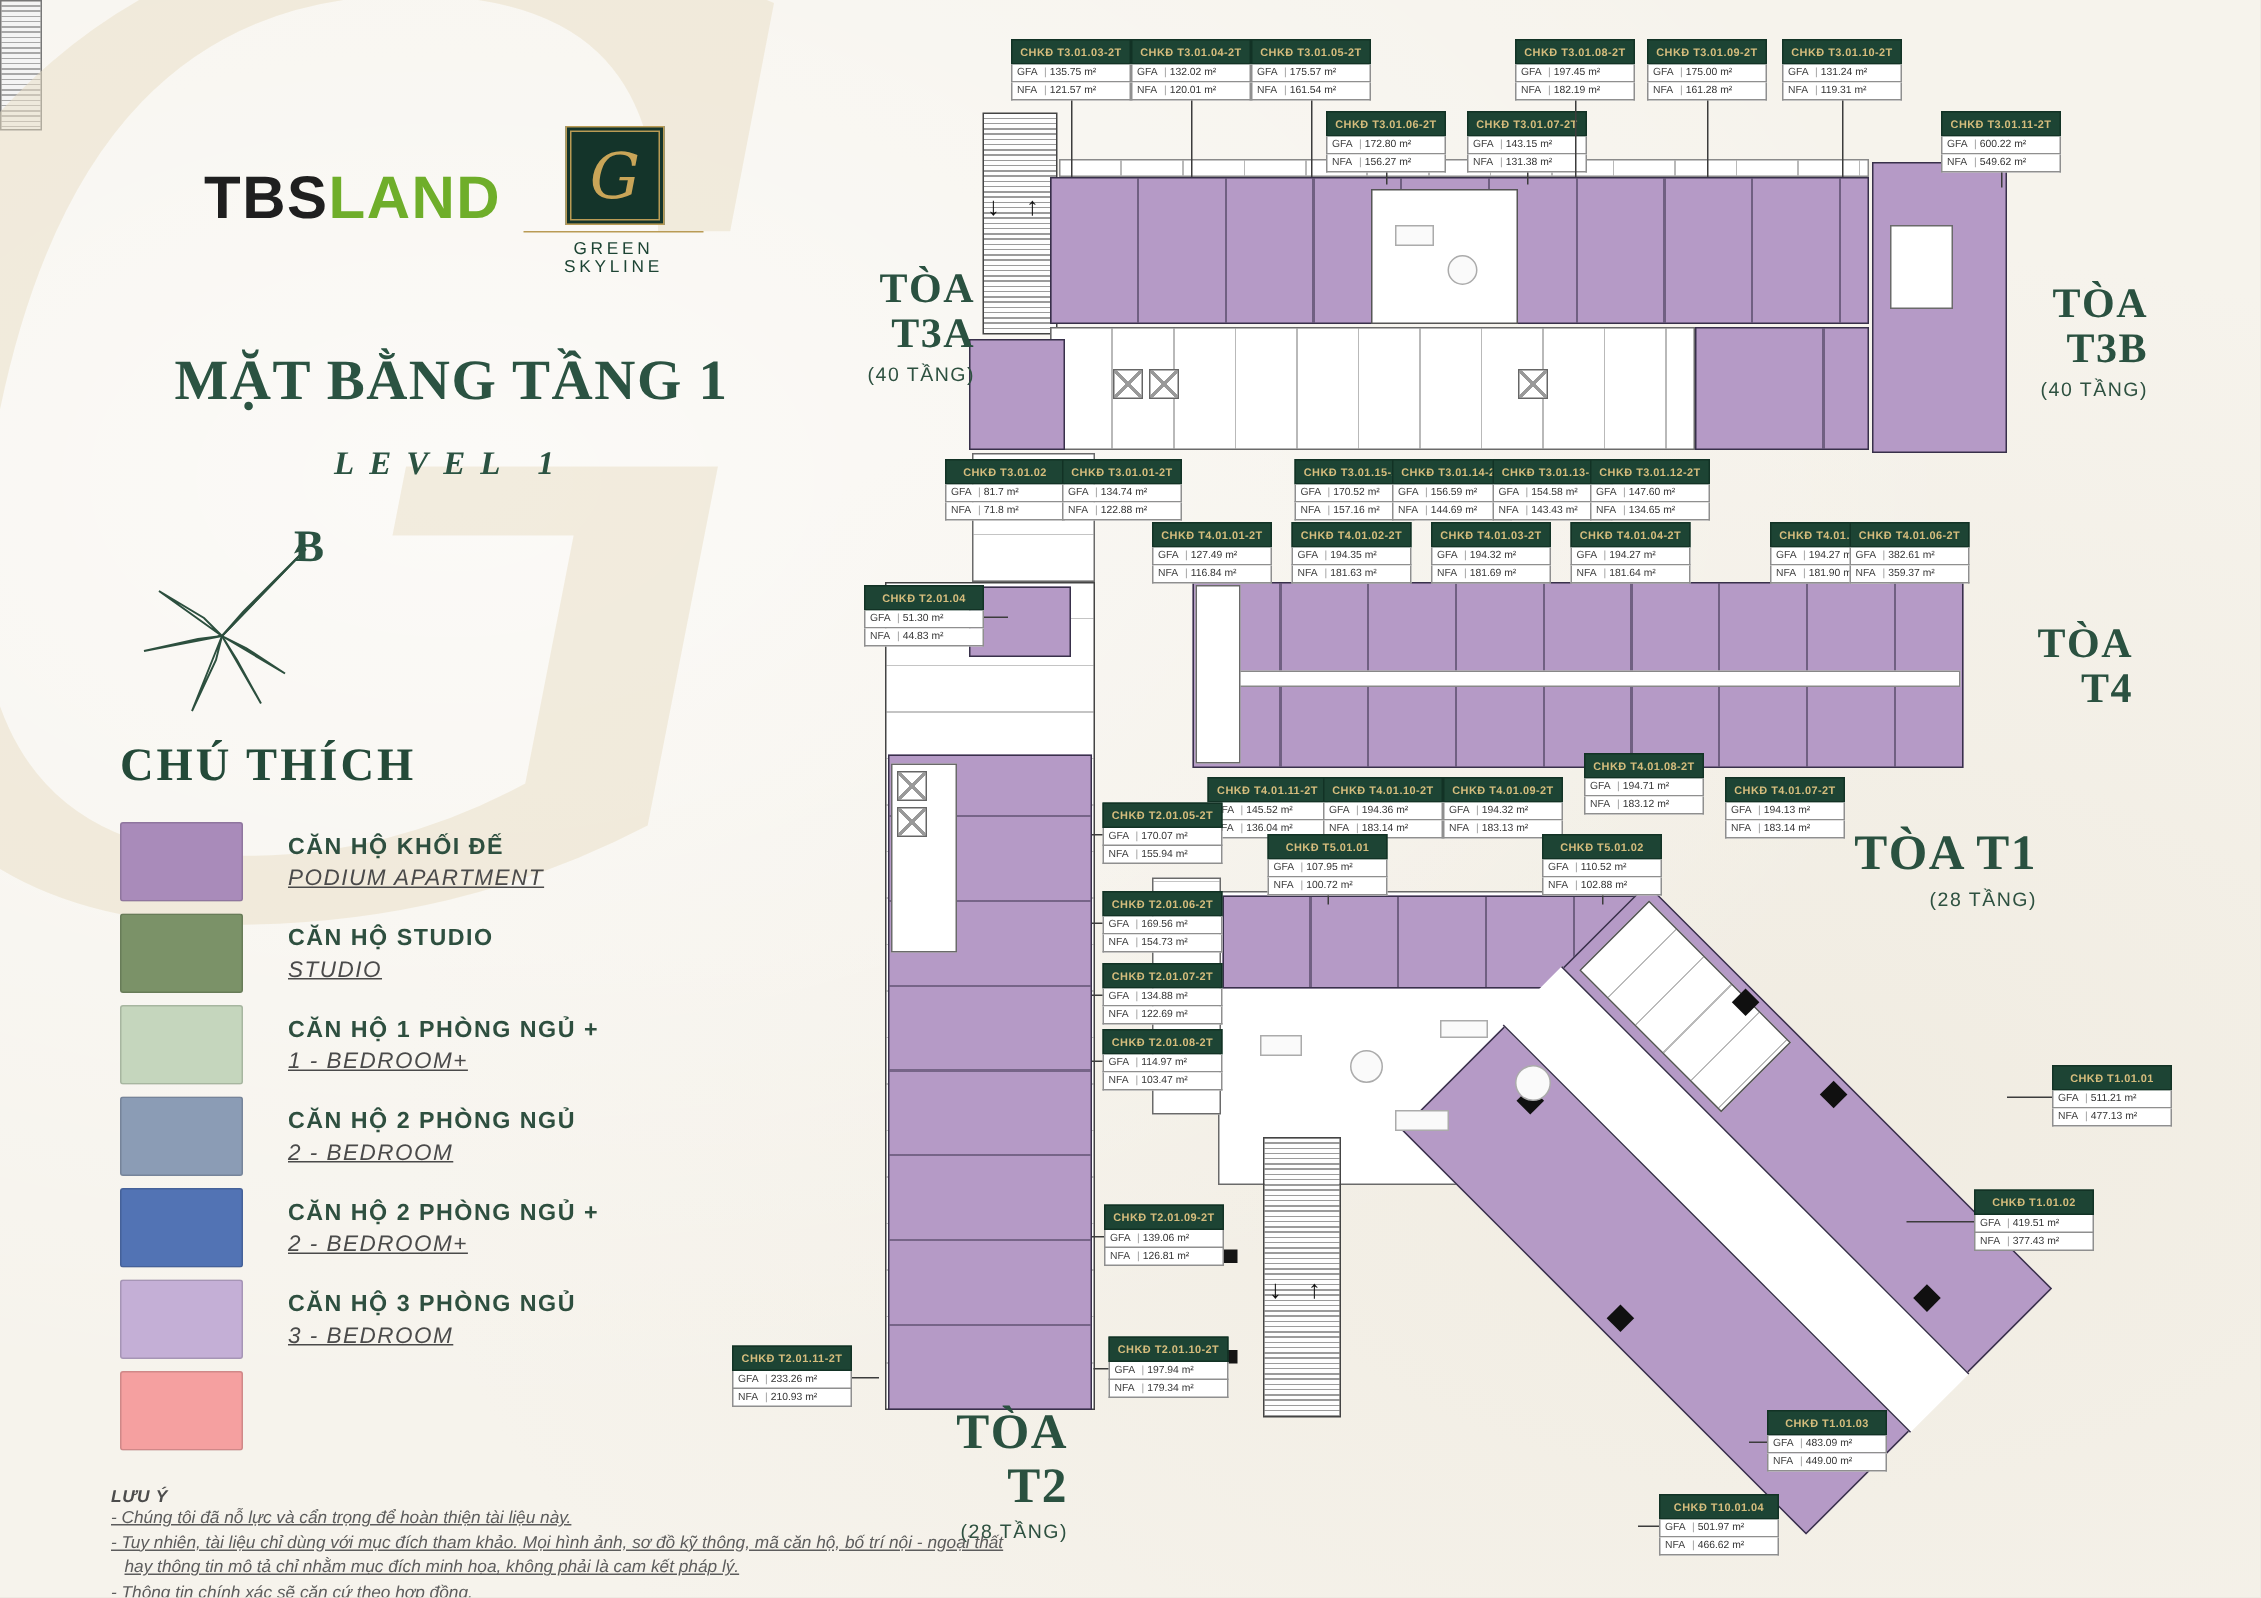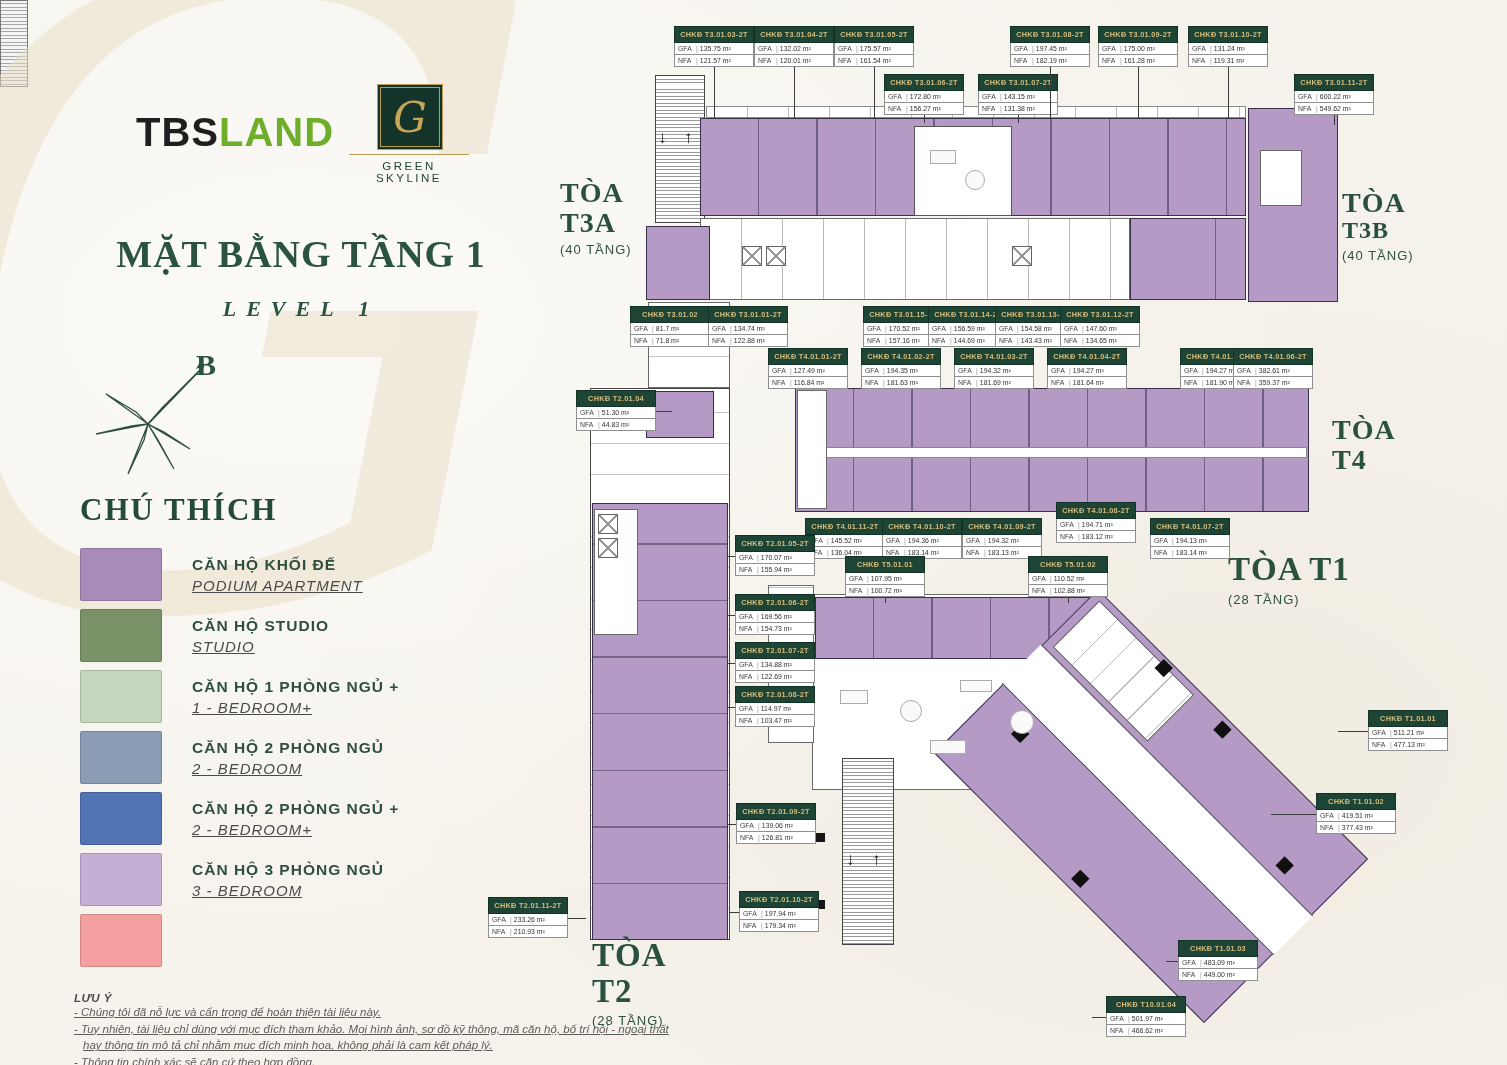--- a/index.html
+++ b/index.html
@@ -59,21 +59,21 @@
   .furn{position:absolute;border:1px solid #ababab;background:#fafafa;z-index:2;}
   .ramp-arrow{position:absolute;z-index:3;font-size:17px;font-weight:bold;color:#111;}
   .t1{position:absolute;left:960px;top:690px;width:380px;height:230px;background:#b59ac6;
       border:1.5px solid #38304a;transform:rotate(45deg);z-index:1;}
   .t1 .lobby{position:absolute;left:-2px;top:78px;width:384px;height:54px;background:#fff;
       border-top:1.5px solid #38304a;border-bottom:1.5px solid #38304a;}
   .t1 .core{position:absolute;left:8px;top:6px;width:132px;height:64px;background:#fff;
       border:1px solid #555;background-image:repeating-linear-gradient(90deg,transparent 0 25px,#bbb 25px 26px);}
   .t1 .sq{background:#101010;}
   
-  .bldg{position:absolute;text-align:left;color:#2a5140;z-index:4;font-family:"Liberation Serif",serif;}
+  .bldg{position:absolute;text-align:right;color:#2a5140;z-index:4;font-family:"Liberation Serif",serif;}
   .bldg .ln{font-weight:bold;line-height:1.08;letter-spacing:1px;}
   .bldg .fl{font-size:13px;letter-spacing:1px;margin-top:4px;font-family:"Liberation Sans",sans-serif;color:#2e5140;}
   
   .unit-label{position:absolute;width:80px;z-index:6;}
   .ul-h{background:#1d4434;border:1px solid #123225;color:#d6bd7d;font-size:7.3px;font-weight:bold;
       text-align:center;padding:3px 1px;letter-spacing:.3px;white-space:nowrap;}
   .ul-r{display:flex;align-items:center;background:#fff;border:1px solid #8f8f8f;border-top:none;
       font-size:6.9px;color:#333;padding:2px 3px;white-space:nowrap;}
   .ul-k{width:16px;color:#444;}
   .ul-d{color:#999;margin:0 2px;}
@@ -233,21 +233,21 @@
     <div class="bldg-lines">
           <div class="ln" style="font-size: 28px;">TÒA</div>
           <div class="ln" style="font-size: 28px;">T3A</div>
         </div>
     <div class="fl">(40 TẦNG)</div>
   </div>
 
   <div class="bldg" style="left: 1342px; top: 188px; width: 90px;">
     <div class="bldg-lines">
           <div class="ln" style="font-size: 28px;">TÒA</div>
-          <div class="ln" style="font-size: 24px;">T3B</div>
+          <div class="ln" style="font-size: 28px;">T3B</div>
         </div>
     <div class="fl">(40 TẦNG)</div>
   </div>
 
   <div class="bldg" style="left: 1332px; top: 415px; width: 90px;">
     <div class="bldg-lines">
           <div class="ln" style="font-size: 28px;">TÒA</div>
           <div class="ln" style="font-size: 28px;">T4</div>
         </div>
 

